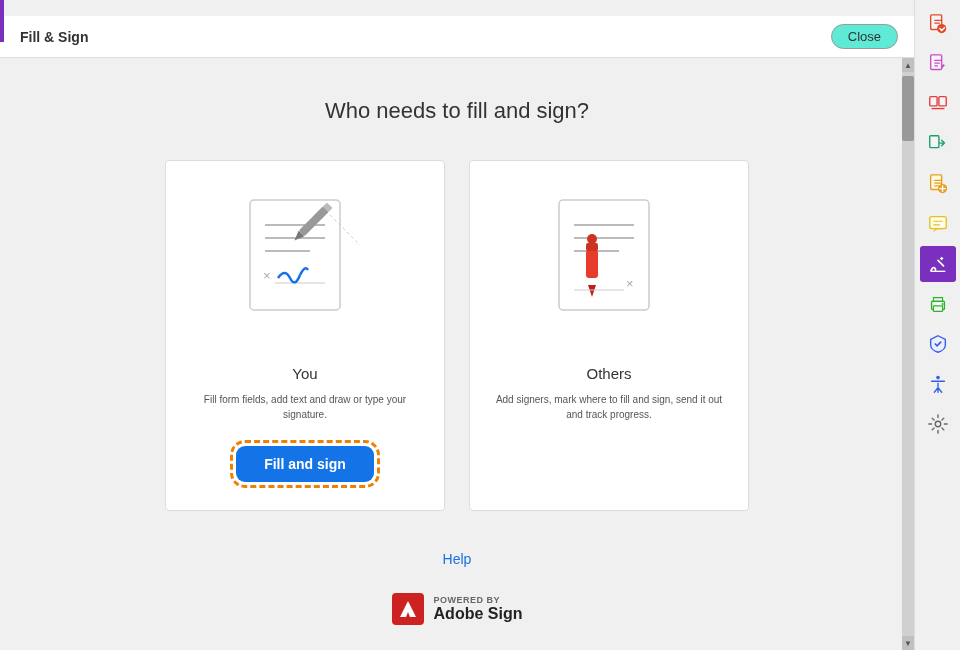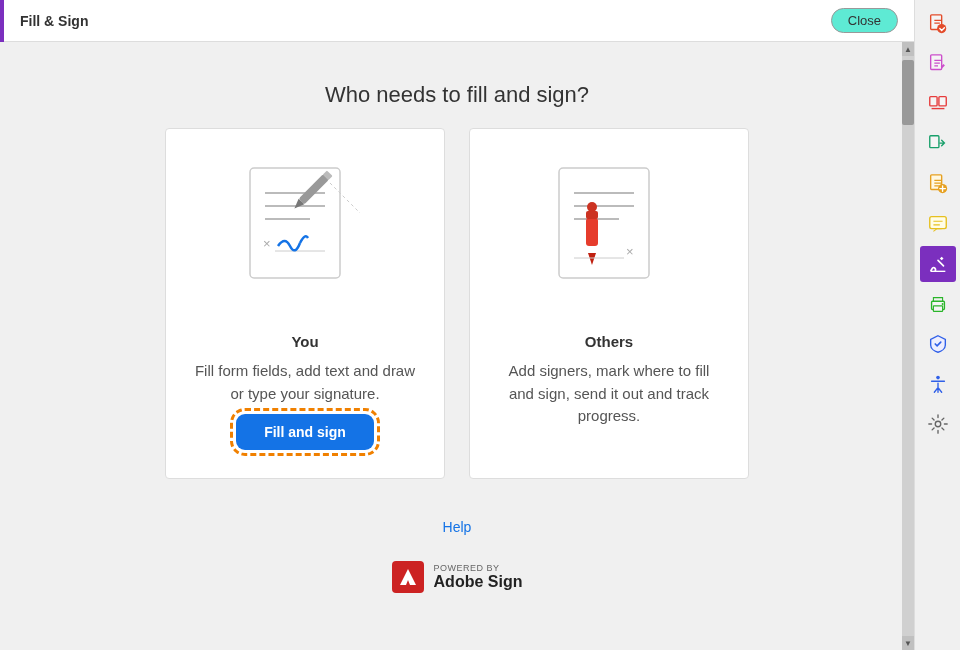--- a/index.html
+++ b/index.html
@@ -24,20 +24,21 @@
     
     .header-bar {
       background: #ffffff;
       border-bottom: 1px solid #ddd;
       padding: 0 16px;
       height: 42px;
       display: flex;
       align-items: center;
       justify-content: space-between;
       flex-shrink: 0;
+      margin-top: 16px;
     }
 
     .header-title {
       font-size: 14px;
       font-weight: 600;
       color: #333;
       display: flex;
       align-items: center;
       gap: 8px;
     }
@@ -68,21 +69,21 @@
       flex-direction: column;
       align-items: center;
       padding: 40px 20px 20px;
       overflow-y: auto;
     }
 
     .main-question {
       font-size: 22px;
       font-weight: 400;
       color: #333;
-      margin-bottom: 20px;
+      margin-bottom: 36px;
       text-align: right;
     }
 
     
     .cards-container {
       display: flex;
       gap: 24px;
       margin-bottom: 40px;
     }
 
@@ -101,31 +102,31 @@
       width: 160px;
       height: 160px;
       margin-bottom: 20px;
       display: flex;
       align-items: center;
       justify-content: center;
     }
 
     .card-title {
       font-size: 15px;
-      font-weight: 700;
+      font-weight: 400;
       color: #333;
       margin-bottom: 10px;
       text-align: left;
     }
 
     .card-description {
-      font-size: 15px;
+      font-size: 10px;
       color: #555;
       text-align: center;
-      margin-bottom: 9px;
+      margin-bottom: 24px;
       line-height: 1.5;
     }
 
     
     .fill-sign-btn {
       background: #1473E6;
       color: #fff;
       border: none;
       border-radius: 9px;
       padding: 10px 28px;
@@ -180,20 +181,21 @@
     .powered-by {
       display: flex;
       flex-direction: column;
     }
 
     .powered-by-text {
       font-size: 9px;
       color: #666;
       text-transform: uppercase;
       letter-spacing: 0.5px;
+      font-weight: bold;
     }
 
     .adobe-sign-text {
       font-size: 16px;
       font-weight: 700;
       color: #222;
     }
 
     
     .right-sidebar {

